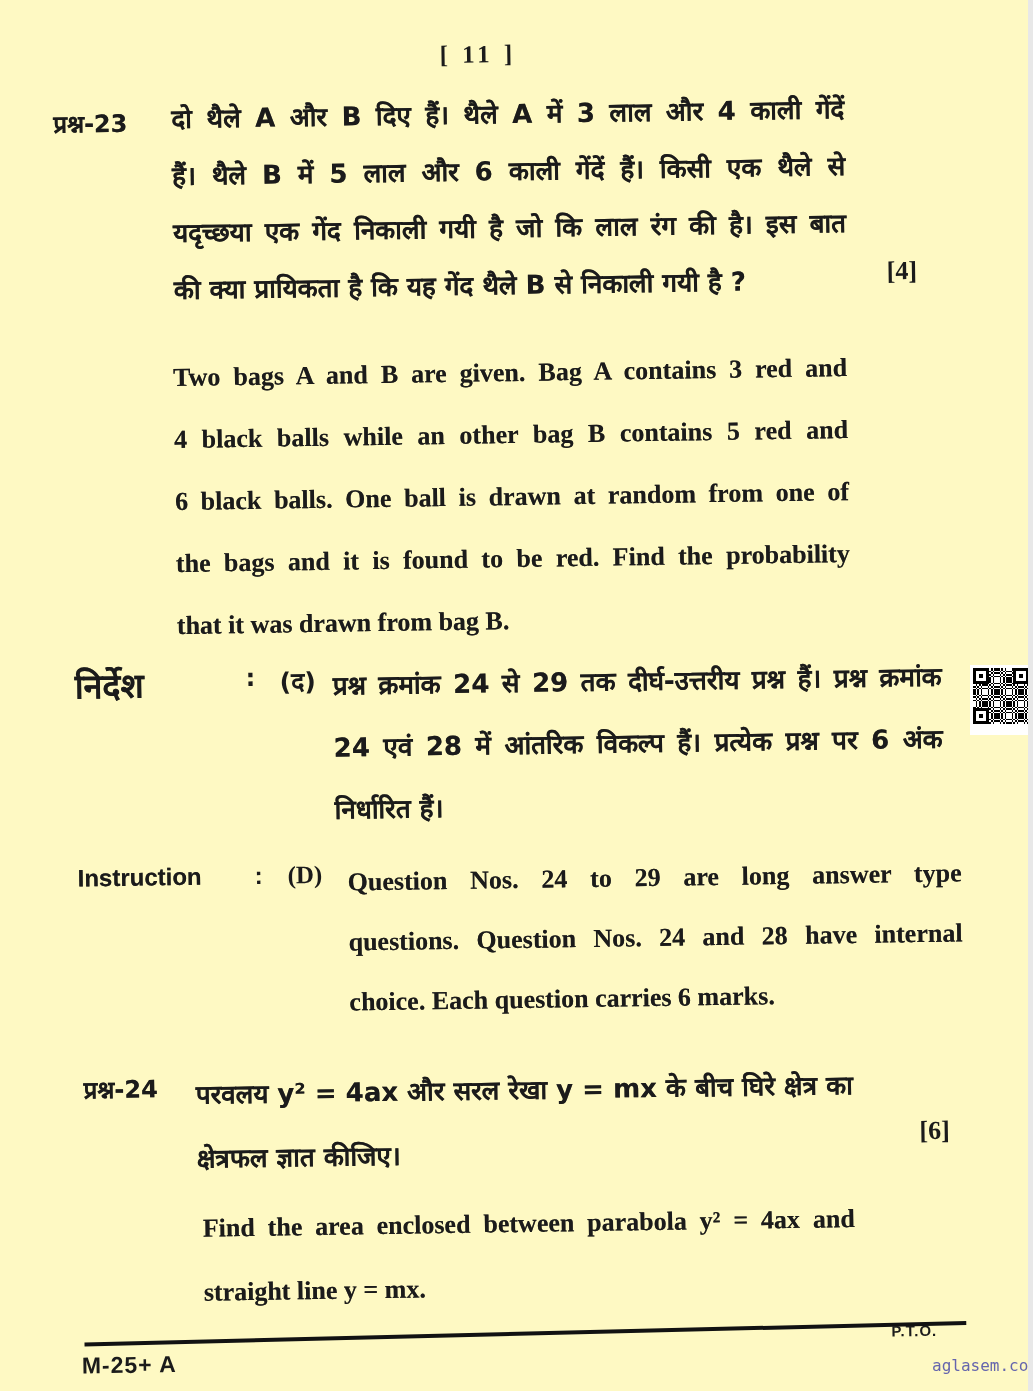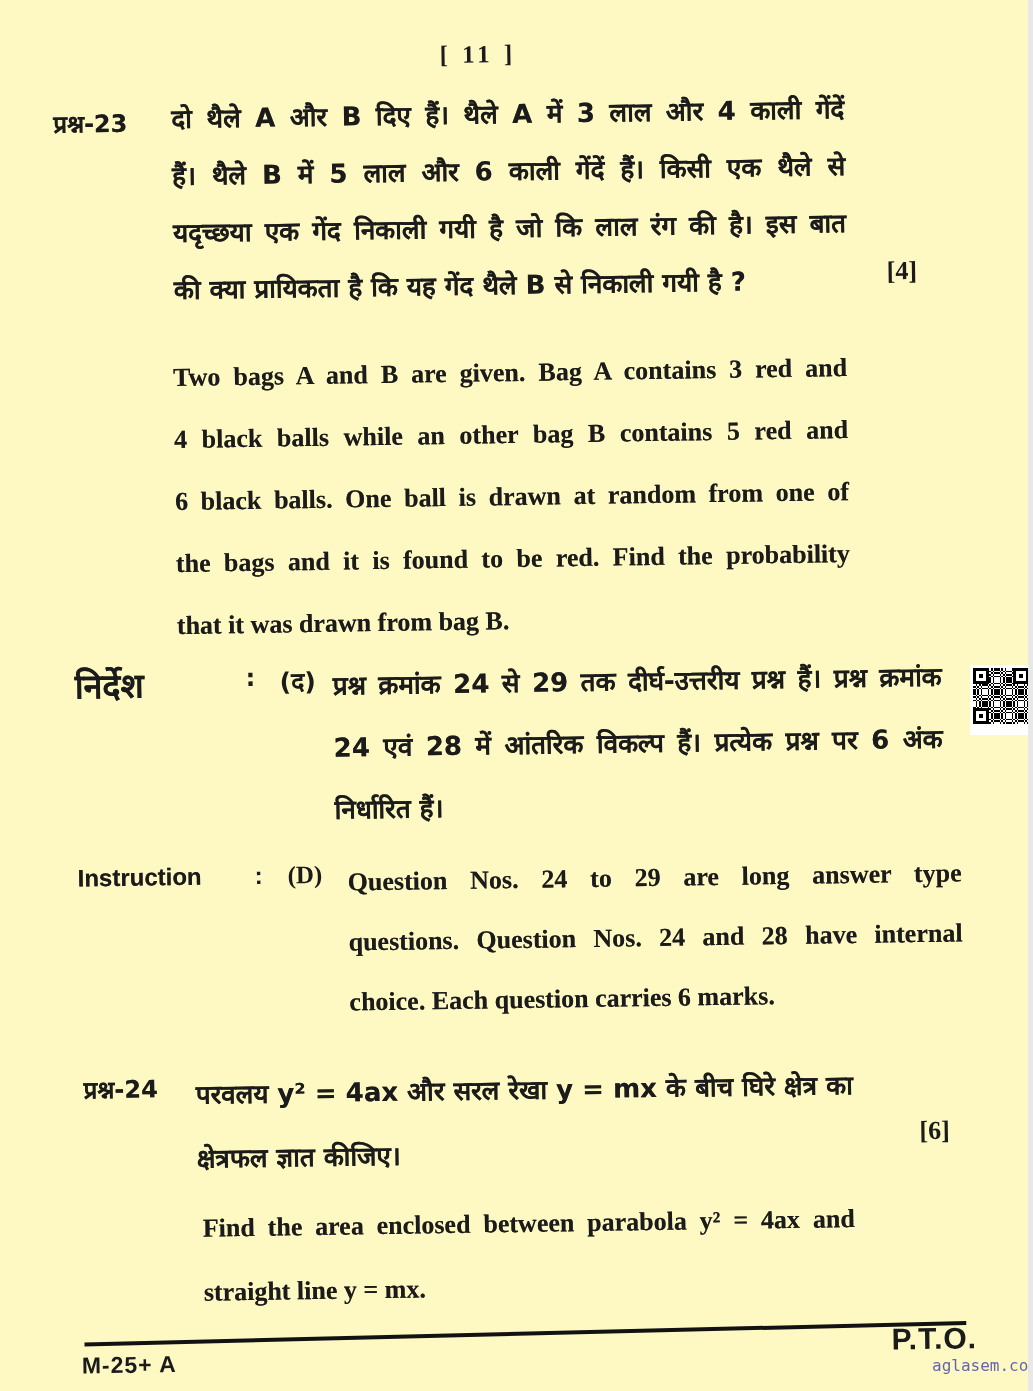--- a/index.html
+++ b/index.html
@@ -27,21 +27,21 @@
 
   .qlabel   { font-size:24px; font-weight:bold; text-shadow:0 0 0.5px rgba(0,0,0,.6); }
   .dirlabel { font-size:34px; text-shadow:0 0 0.5px rgba(0,0,0,.6); }
   .colon    { font-size:24px; font-weight:bold; }
   .clause   { font-size:25px; font-weight:bold; }
   .marks    { font-size:26px; }
 
   .rule { left:75px; top:1336px; width:882px; height:4px; background:#121212;
           transform:rotate(-0.55deg); transform-origin:left center; }
   .footer-code { left:72px;  top:1346px; font-size:23px; letter-spacing:1px; }
-  .footer-pto  { left:882px; top:1328px; font-size:30px; letter-spacing:1px; }
+  .footer-pto  { left:882px; top:1328px; font-size:15px; letter-spacing:1px; }
 
   
   .qr { position:absolute; left:970px; top:665px; width:62px; height:70px; background:#fff; }
   .qr-noise { position:absolute; left:3px; top:3px; width:56px; height:56px;
     background-image:
       repeating-conic-gradient(#000 0% 25%, #fff 0% 50%),
       repeating-conic-gradient(#000 0% 25%, #fff 0% 50%);
     background-size:8px 8px, 6px 6px;
     background-blend-mode:difference; }
   .finder { position:absolute; width:16px; height:16px; background:#fff; border:3px solid #000; box-sizing:border-box; }

